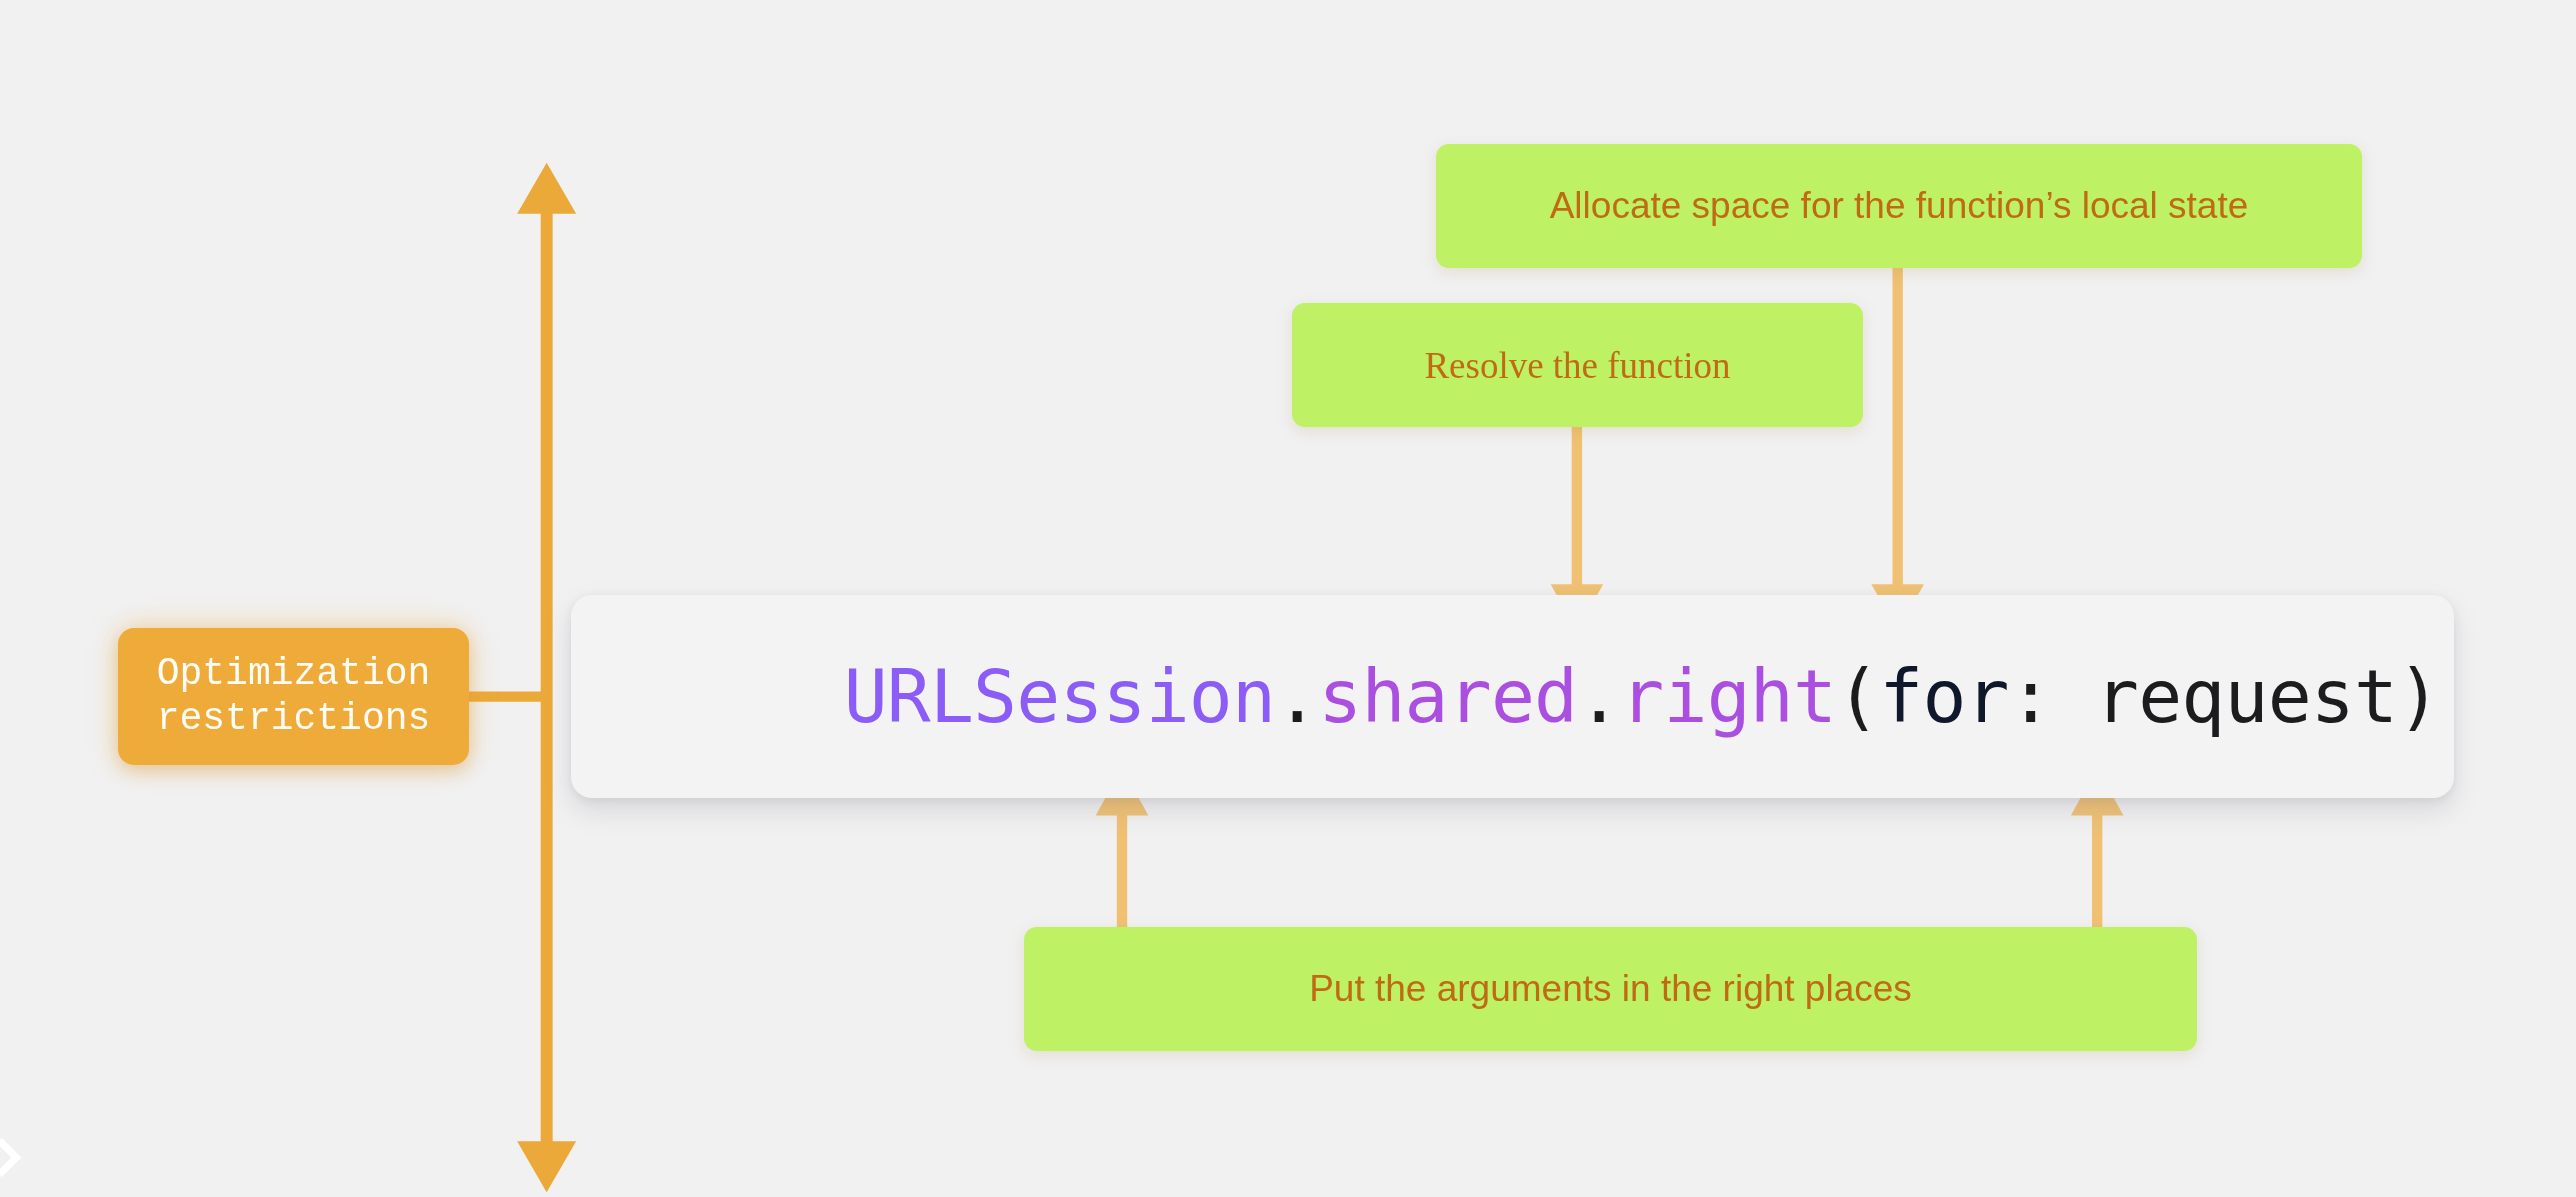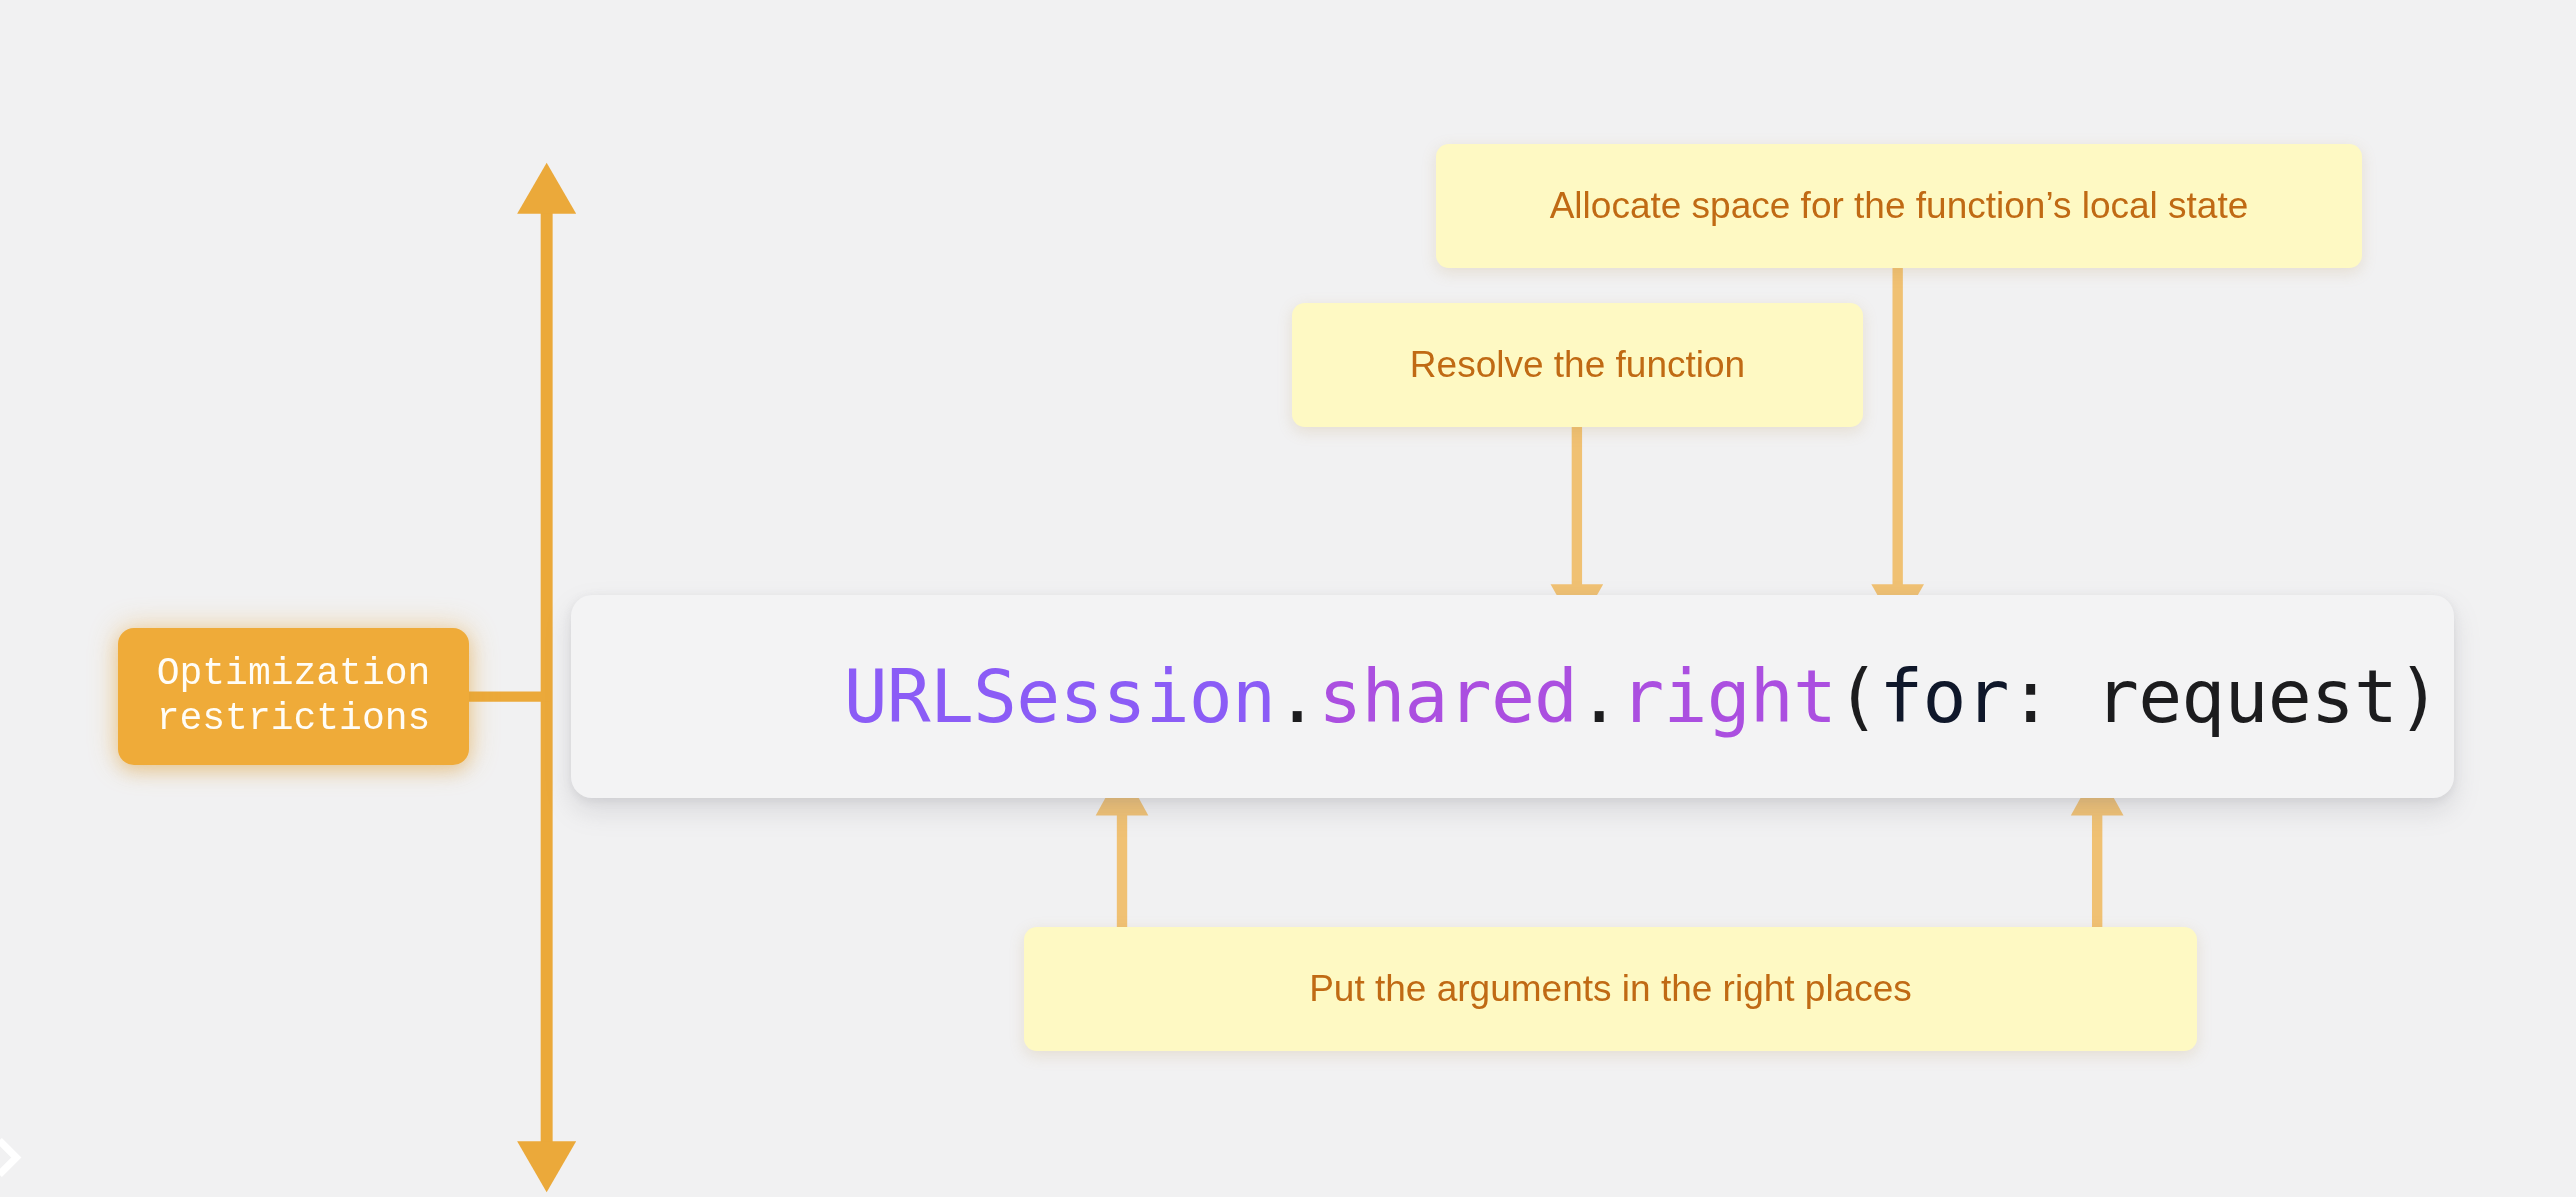--- a/index.html
+++ b/index.html
@@ -44,32 +44,32 @@
     line-height: 1;
   }
   .tok-type   { color: #8b5cf6; }
   .tok-member { color: #ab4fe0; }
   .tok-label  { color: #0f172a; }
   .tok-plain  { color: #1c1c1e; }
 
   
   .callout {
     position: absolute;
-    background: #fef9c3;
+    background: #bef264;
     border-radius: 12.8px;
     display: flex;
     align-items: center;
     justify-content: center;
     color: #c06a14;
     font-size: 37px;
     box-shadow: 0 4.8px 14.4px rgba(180,140,70,0.18);
     z-index: 5;
   }
   .callout-allocate { left: 1436px; top: 144px;  width: 926px; height: 124px; }
-  .callout-resolve  { left: 1292px; top: 303px;  width: 571px;  height: 124px; }
+  .callout-resolve  { left: 1292px; top: 303px;  width: 571px;  height: 124px; font-family: Liberation Serif, serif; }
   .callout-args     { left: 1024px; top: 927px; width: 1173px; height: 124px; }
 
   
   .pill {
     position: absolute;
     left: 118px;
     top: 628px;
     width: 351px;
     height: 137px;
     background: #efab39;

